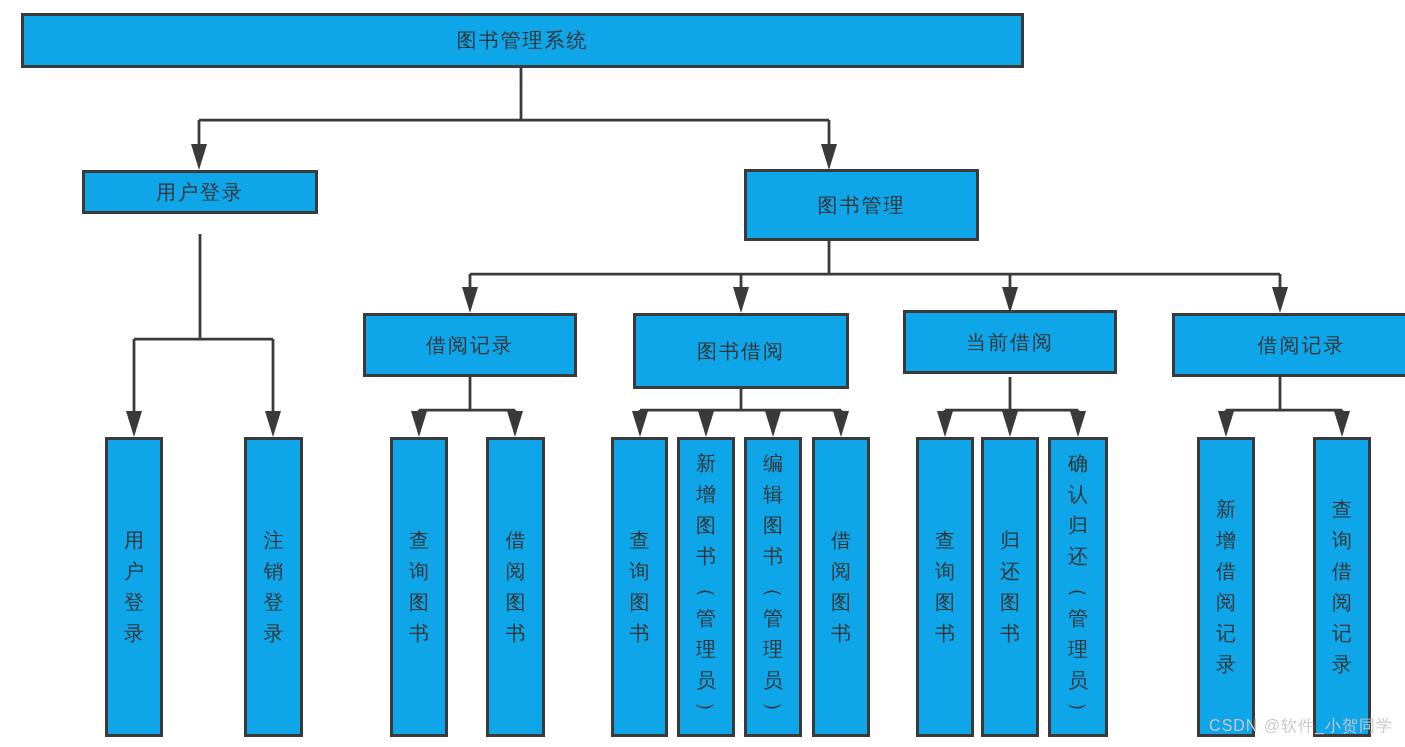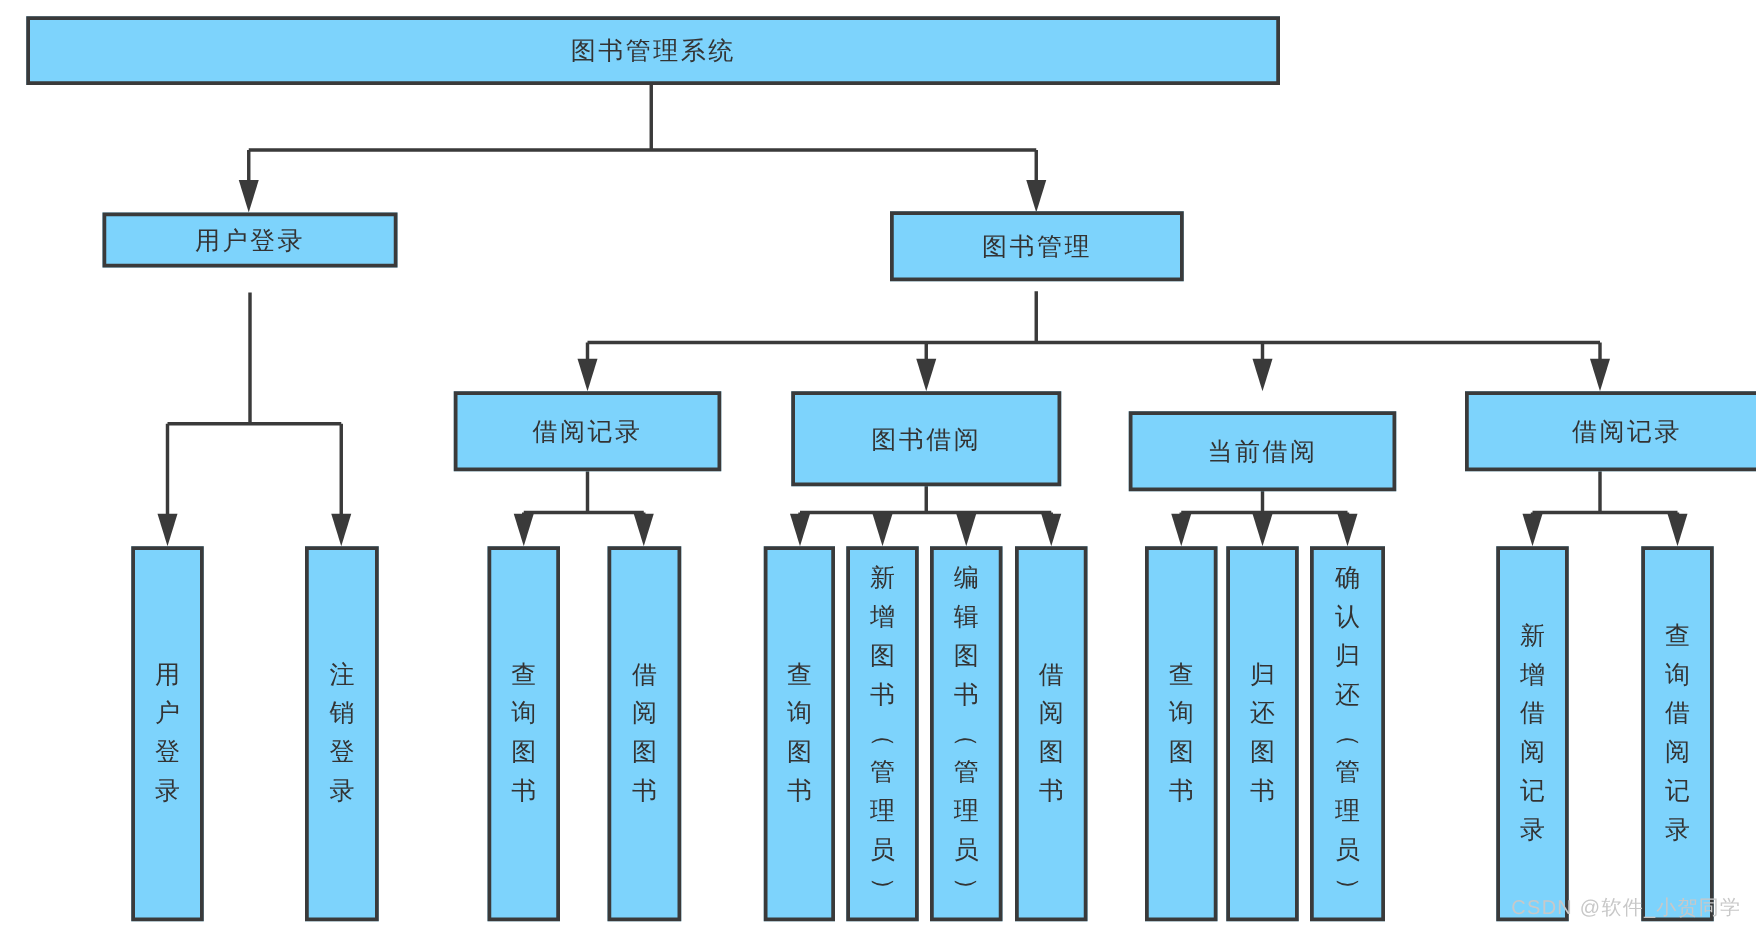--- a/index.html
+++ b/index.html
@@ -16,21 +16,21 @@
     overflow:hidden;
     font-family:"Liberation Sans",sans-serif;
   }
   #connectors{position:absolute;left:0;top:0;z-index:0;}
   .cline{fill:none;stroke:var(--line);stroke-width:2.75;}
   .ahead{fill:var(--line);stroke:none;}
   .node{
     position:absolute;
     box-sizing:border-box;
     border:3px solid var(--line);
-    background:#7dd3fc;
+    background:#0ea5e9;
     display:flex;align-items:center;justify-content:center;
     z-index:1;
   }
   .node .lbl{
     color:var(--text);
     font-size:20px;
     letter-spacing:2px;
     white-space:nowrap;
   }
   .leaf{
@@ -89,31 +89,31 @@
     <polygon class="ahead" points="1334,411 1350,411 1342,437"></polygon>
   </svg>
 
   <div class="node" style="left:21px;top:13px;width:1003px;height:55px">
     <span class="lbl">图书管理系统</span>
   </div>
 
   <div class="node" style="left:82px;top:170px;width:236px;height:44px">
     <span class="lbl">用户登录</span>
   </div>
-  <div class="node" style="left:712px;top:169px;width:235px;height:56px">
+  <div class="node" style="left:744px;top:169px;width:235px;height:72px">
     <span class="lbl">图书管理</span>
   </div>
 
   <div class="node" style="left:363px;top:313px;width:214px;height:64px">
     <span class="lbl">借阅记录</span>
   </div>
   <div class="node" style="left:633px;top:313px;width:216px;height:76px">
     <span class="lbl">图书借阅</span>
   </div>
-  <div class="node" style="left:903px;top:329px;width:214px;height:64px">
+  <div class="node" style="left:903px;top:310px;width:214px;height:64px">
     <span class="lbl">当前借阅</span>
   </div>
   <div class="node" style="left:1172px;top:313px;width:259px;height:64px">
     <span class="lbl">借阅记录</span>
   </div>
 
   <div class="node leaf" style="left:105px;top:437px;width:58px;height:300px">
     <span class="vtext">
         <span class="vchar">用</span>
         <span class="vchar">户</span>

